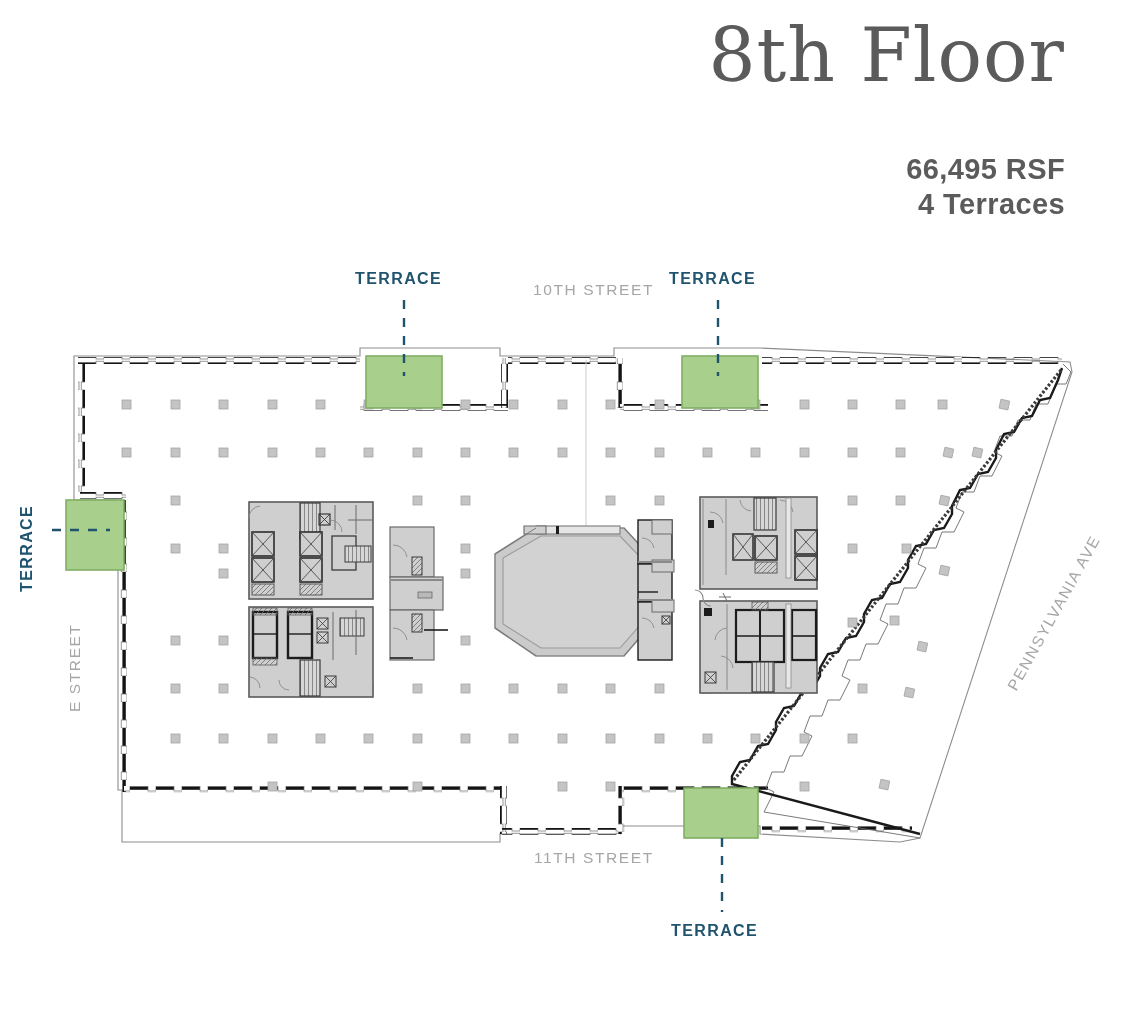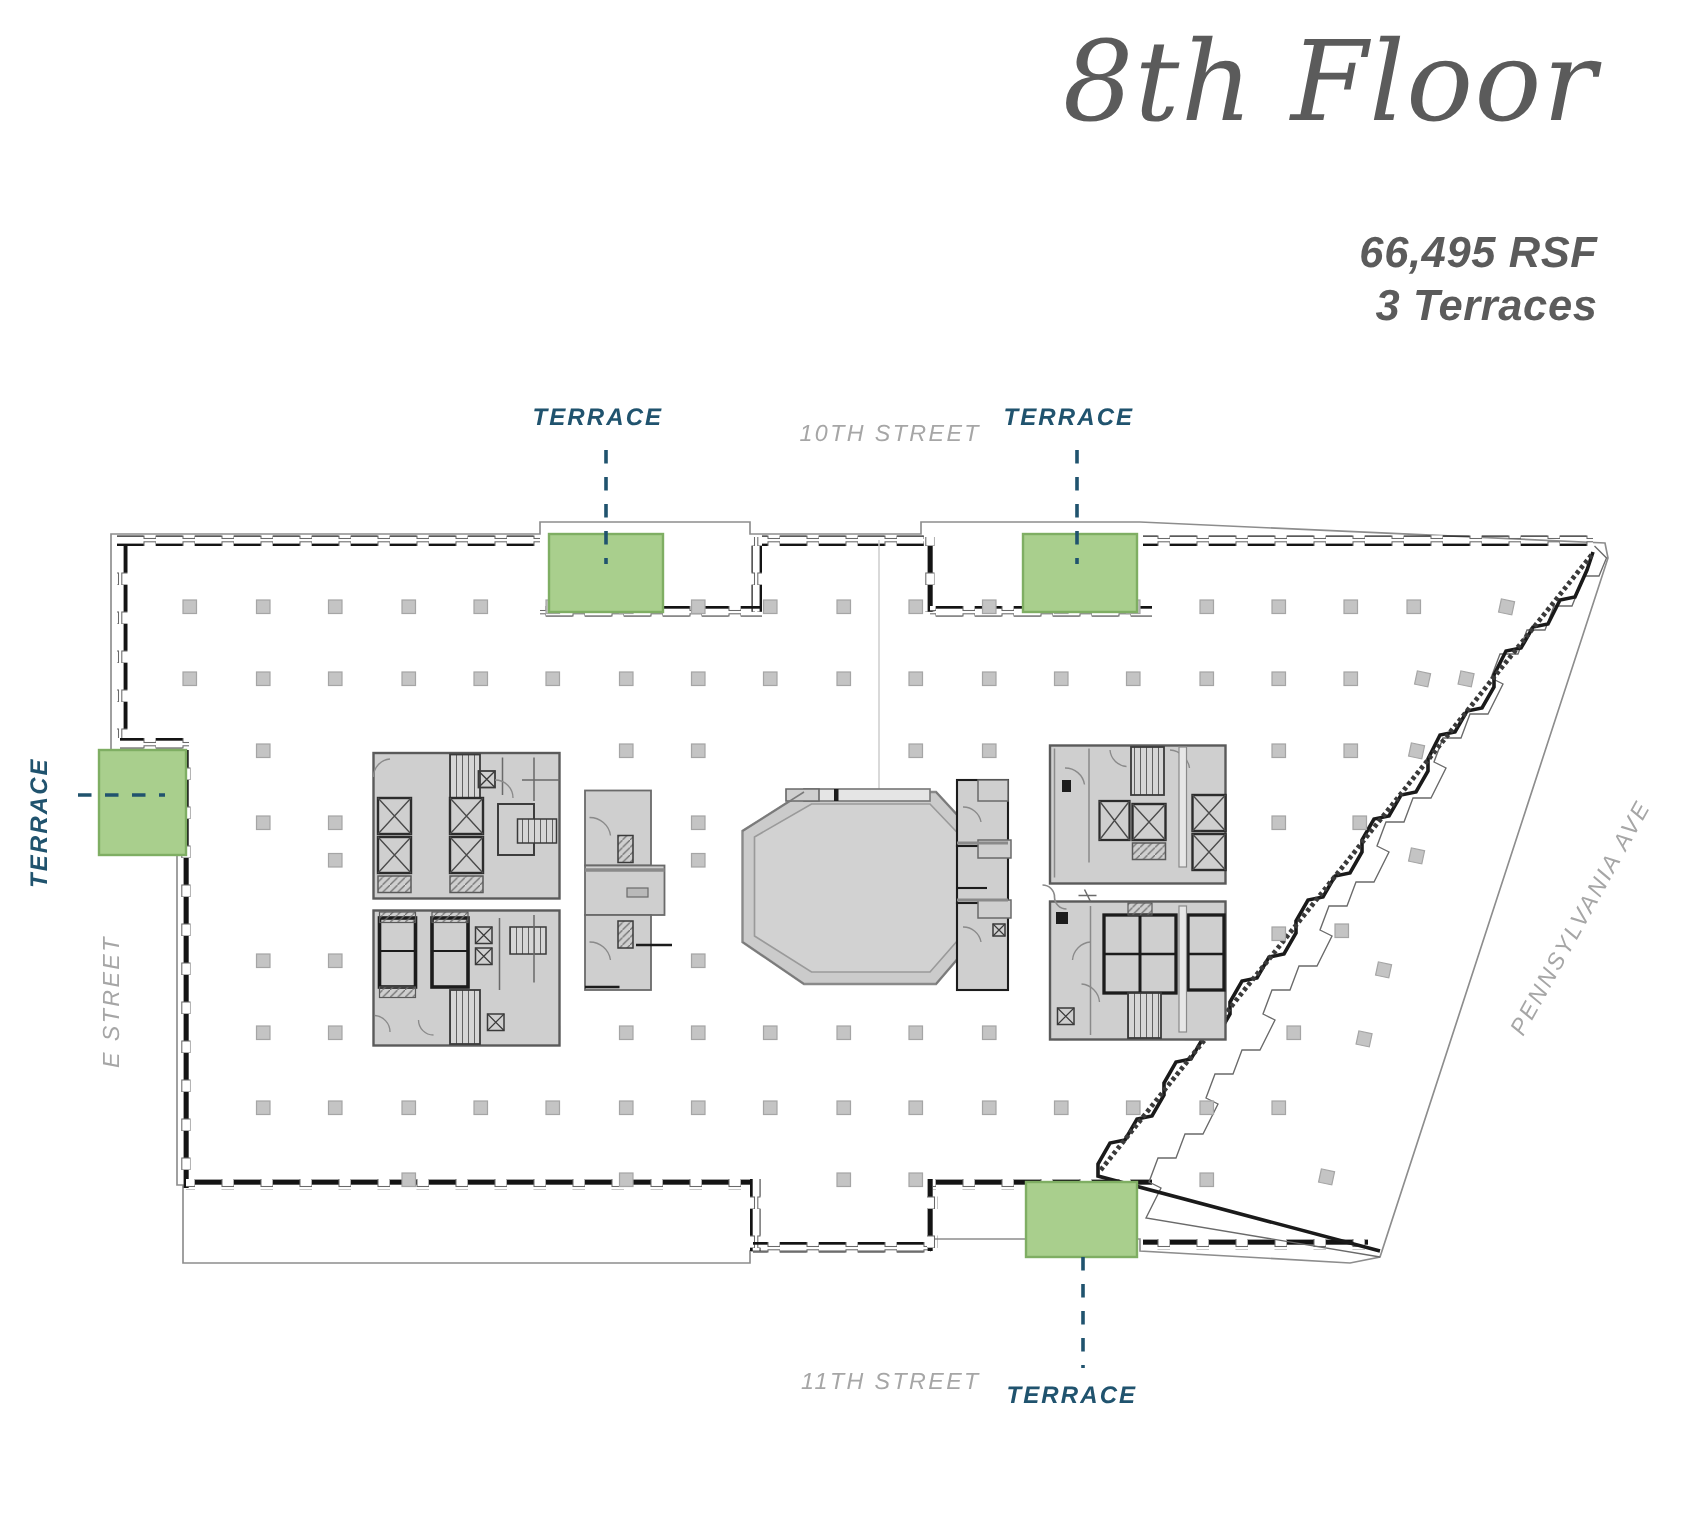--- a/index.html
+++ b/index.html
@@ -12,21 +12,20 @@
     height: 1013px;
     position: relative;
     font-family: "Liberation Sans", sans-serif;
     overflow: hidden;
   }
   #stage {
     position: absolute;
     left: 0; top: 0;
     width: 1127px;
     height: 971px;
-    font-style: italic;
   }
 
   
   .floor-title {
     position: absolute;
     right: 62px;
     top: 18px;
     font-family: "DejaVu Serif", "Liberation Serif", serif;
     font-size: 74px;
     font-weight: 400;
@@ -81,21 +80,21 @@
 </style>
 </head>
 <body>
 
 <div id="stage">
 
   <div class="floor-title">8th Floor</div>
 
   <div class="stat-block">
     <div class="stat-line">66,495 RSF</div>
-    <div class="stat-line">3 Terraces</div>
+    <div class="stat-line">4 Terraces</div>
   </div>
 
   <svg width="1127" height="1013" viewBox="0 0 1127 1013" style="position:absolute;left:0;top:0;">
 
     <defs>
 
       <pattern id="mullionH" patternUnits="userSpaceOnUse" width="26" height="8">
         <rect x="0" y="2.4" width="18" height="3.4" fill="#141414"></rect>
         <rect x="18" y="1.2" width="8" height="5.8" fill="#ffffff" stroke="#6a6a6a" stroke-width="0.7"></rect>
       </pattern>
@@ -432,21 +431,21 @@
       <line class="leader" x1="404" y1="300" x2="404" y2="376"></line>
       <line class="leader" x1="718" y1="300" x2="718" y2="376"></line>
       <line class="leader" x1="52" y1="530" x2="110" y2="530"></line>
       <line class="leader" x1="722" y1="838" x2="722" y2="912"></line>
     </g>
 
   </svg>
 
   <div class="street-label" style="left:533px; top:281px;">10TH STREET</div>
 
-  <div class="street-label" style="left:534px; top:913px;">11TH STREET</div>
+  <div class="street-label" style="left:534px; top:849px;">11TH STREET</div>
 
   <div class="street-label rot-left" style="left:66px; top:712px;">E STREET</div>
 
   <div class="street-label rot-penn" style="left:1004px; top:685px;">PENNSYLVANIA AVE</div>
 
   <div class="terrace-label" style="left:355px; top:270px;">TERRACE</div>
 
   <div class="terrace-label" style="left:669px; top:270px;">TERRACE</div>
 
   <div class="terrace-label rot-left" style="left:18px; top:592px;">TERRACE</div>

